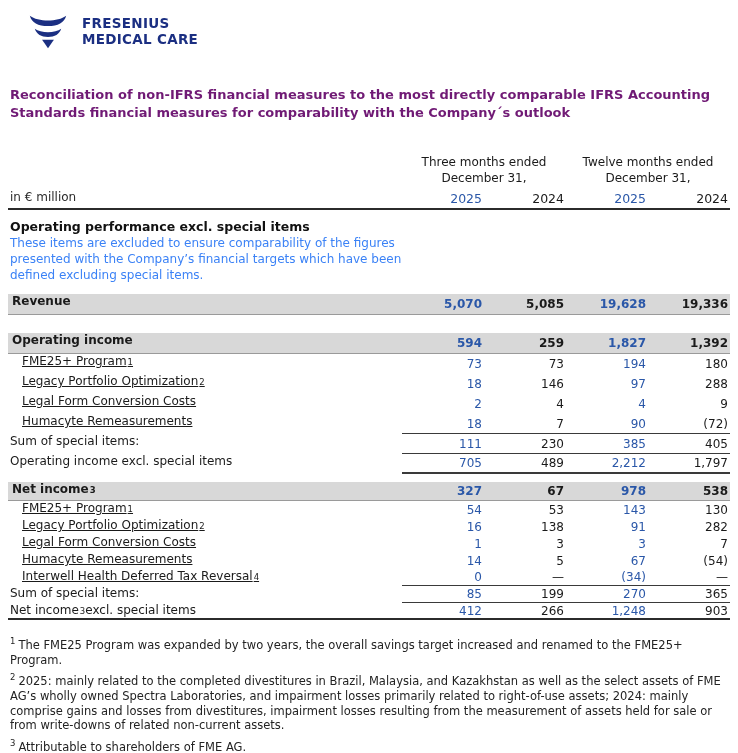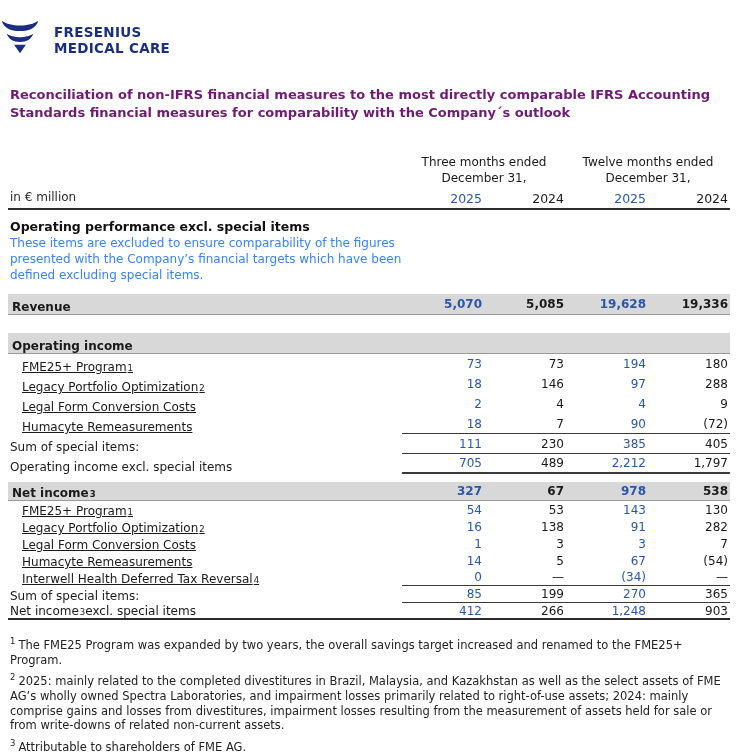--- a/index.html
+++ b/index.html
@@ -5,21 +5,21 @@
   * { margin:0; padding:0; box-sizing:border-box; }
   html,body { background:#ffffff; }
   body {
     width:738px; height:753px; overflow:hidden;
     font-family:"DejaVu Sans","Liberation Sans",sans-serif;
     color:#1a1a1a;
   }
   .page { width:738px; height:753px; padding-top:12px; position:relative; }
 
   
-  .brand { display:flex; align-items:flex-end; height:44px; }
+  .brand { display:flex; align-items:flex-start; padding-left:28px; height:44px; }
   .brand-logo { width:40px; height:38px; margin-top:1px; }
   .brand-logo path { fill:#1b2f82; }
   .brand-name {
     margin-left:14px; margin-top:3px;
     color:#1b2f82; font-weight:bold; font-size:13.5px; line-height:1.2;
     letter-spacing:0.3px;
   }
 
   
   .doc-title {
@@ -43,21 +43,21 @@
   .year { width:82px; text-align:right; padding-right:2px; font-size:12.5px; font-weight:normal; }
   .year.blue { color:#2a57a8; }
   .head-rule { border-bottom:2px solid #2b2b2b; margin-top:2px; }
 
   
   .note { margin-top:9px; padding-left:2px; }
   .note-h { font-size:12.5px; font-weight:bold; color:#111; }
   .note-b { margin-top:2px; width:436px; font-size:12px; color:#3b82f6; line-height:1.33; }
 
   
-  .trow { display:flex; align-items:flex-end; height:20px; }
+  .trow { display:flex; align-items:flex-start; height:20px; }
   .trow .rlabel { flex:1; font-size:12px; padding-left:4px; display:flex; align-items:baseline; }
   .trow.indent .rlabel { padding-left:14px;text-decoration:underline; }
   .trow.sumrow .rlabel { padding-left:2px; }
   .trow.gray { background:#d8d8d8; border-bottom:1px solid #9a9a9a; font-weight:bold; height:21px; }
   .trow.gray .vcell { font-weight:bold; }
   .trow.sm { height:17px; }
   .trow.gray.sm { height:19px; }
   .rvals { display:flex; width:328px; align-self:stretch; align-items:center; }
   .rvals.vb1 { border-bottom:1px solid #3a3a3a; }
   .rvals.vb2 { border-bottom:2px solid #3a3a3a; }
@@ -128,20 +128,26 @@
         <div class="vcell">19,336</div>
       </div>
     </div>
 
     <div class="gap18"></div>
 
     <div class="trow gray">
       <div class="rlabel">
           <span>Operating income</span>
         </div>
+      <div class="rvals">
+        <div class="vcell blue">594</div>
+        <div class="vcell">259</div>
+        <div class="vcell blue">1,827</div>
+        <div class="vcell">1,392</div>
+      </div>
     </div>
 
     <div class="trow indent">
       <div class="rlabel">
           <span>FME25+ Program</span>
           <sup class="rsup">1</sup>
         </div>
       <div class="rvals">
         <div class="vcell blue">73</div>
         <div class="vcell">73</div>

